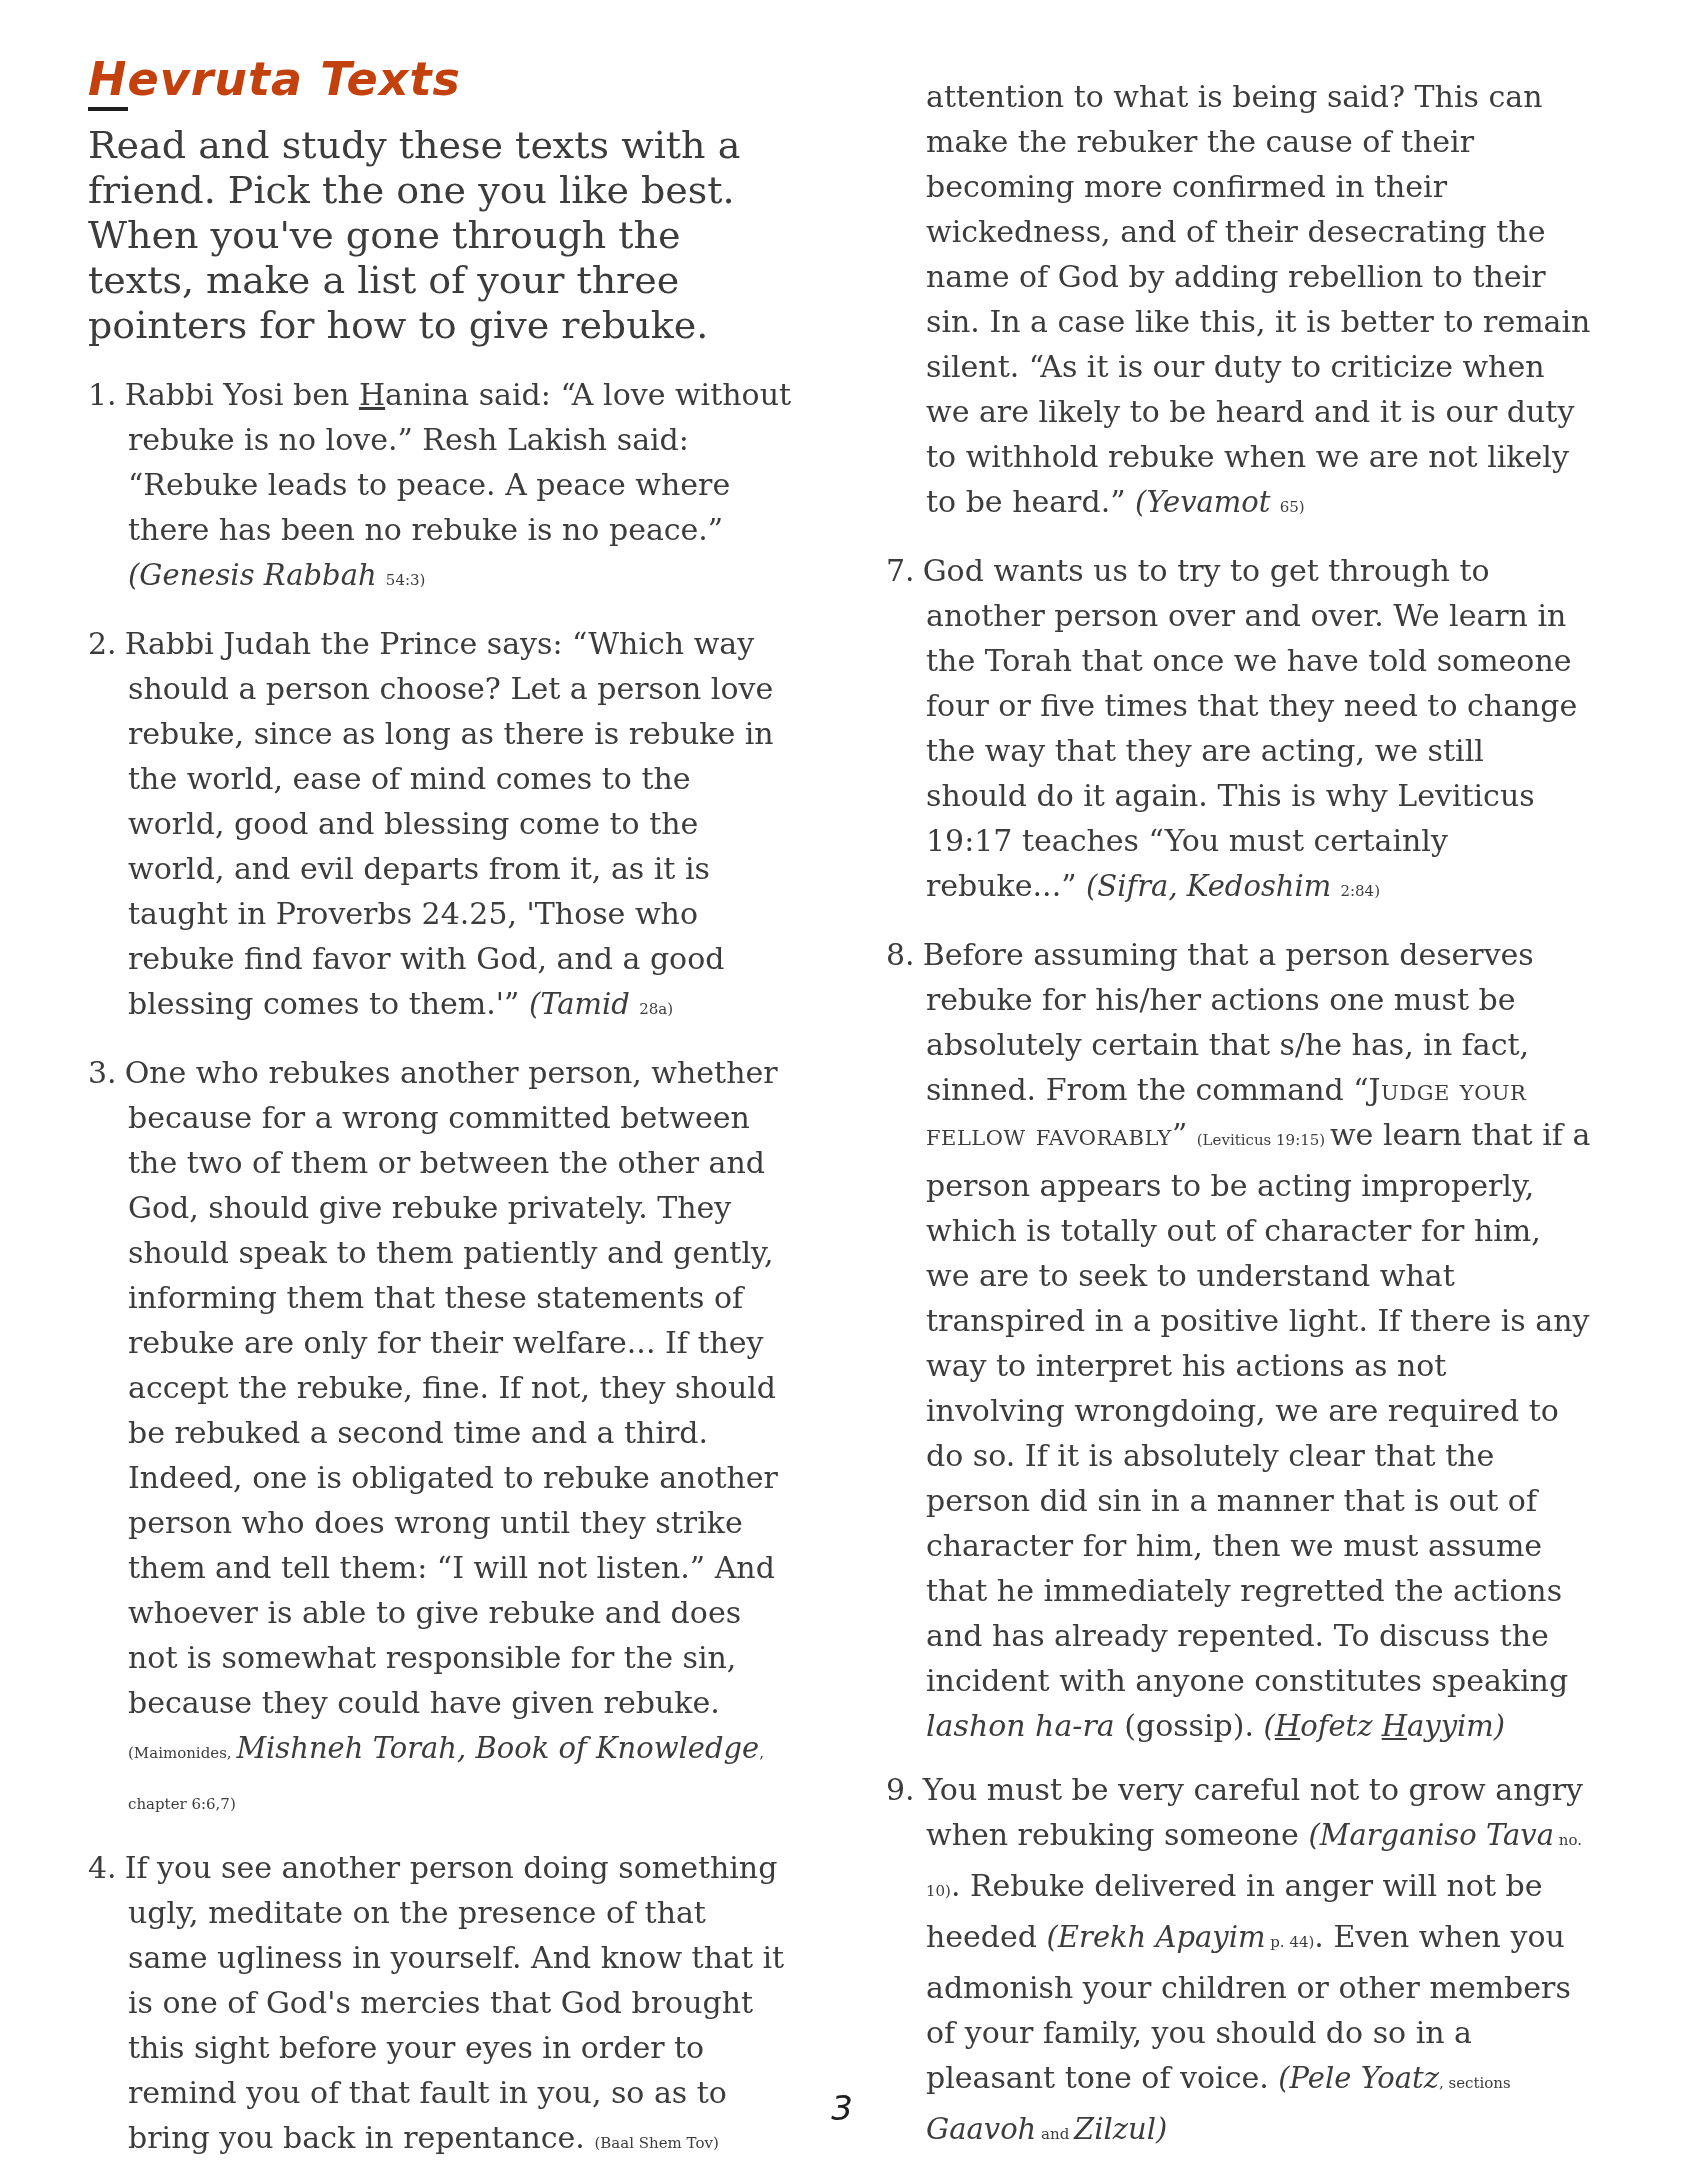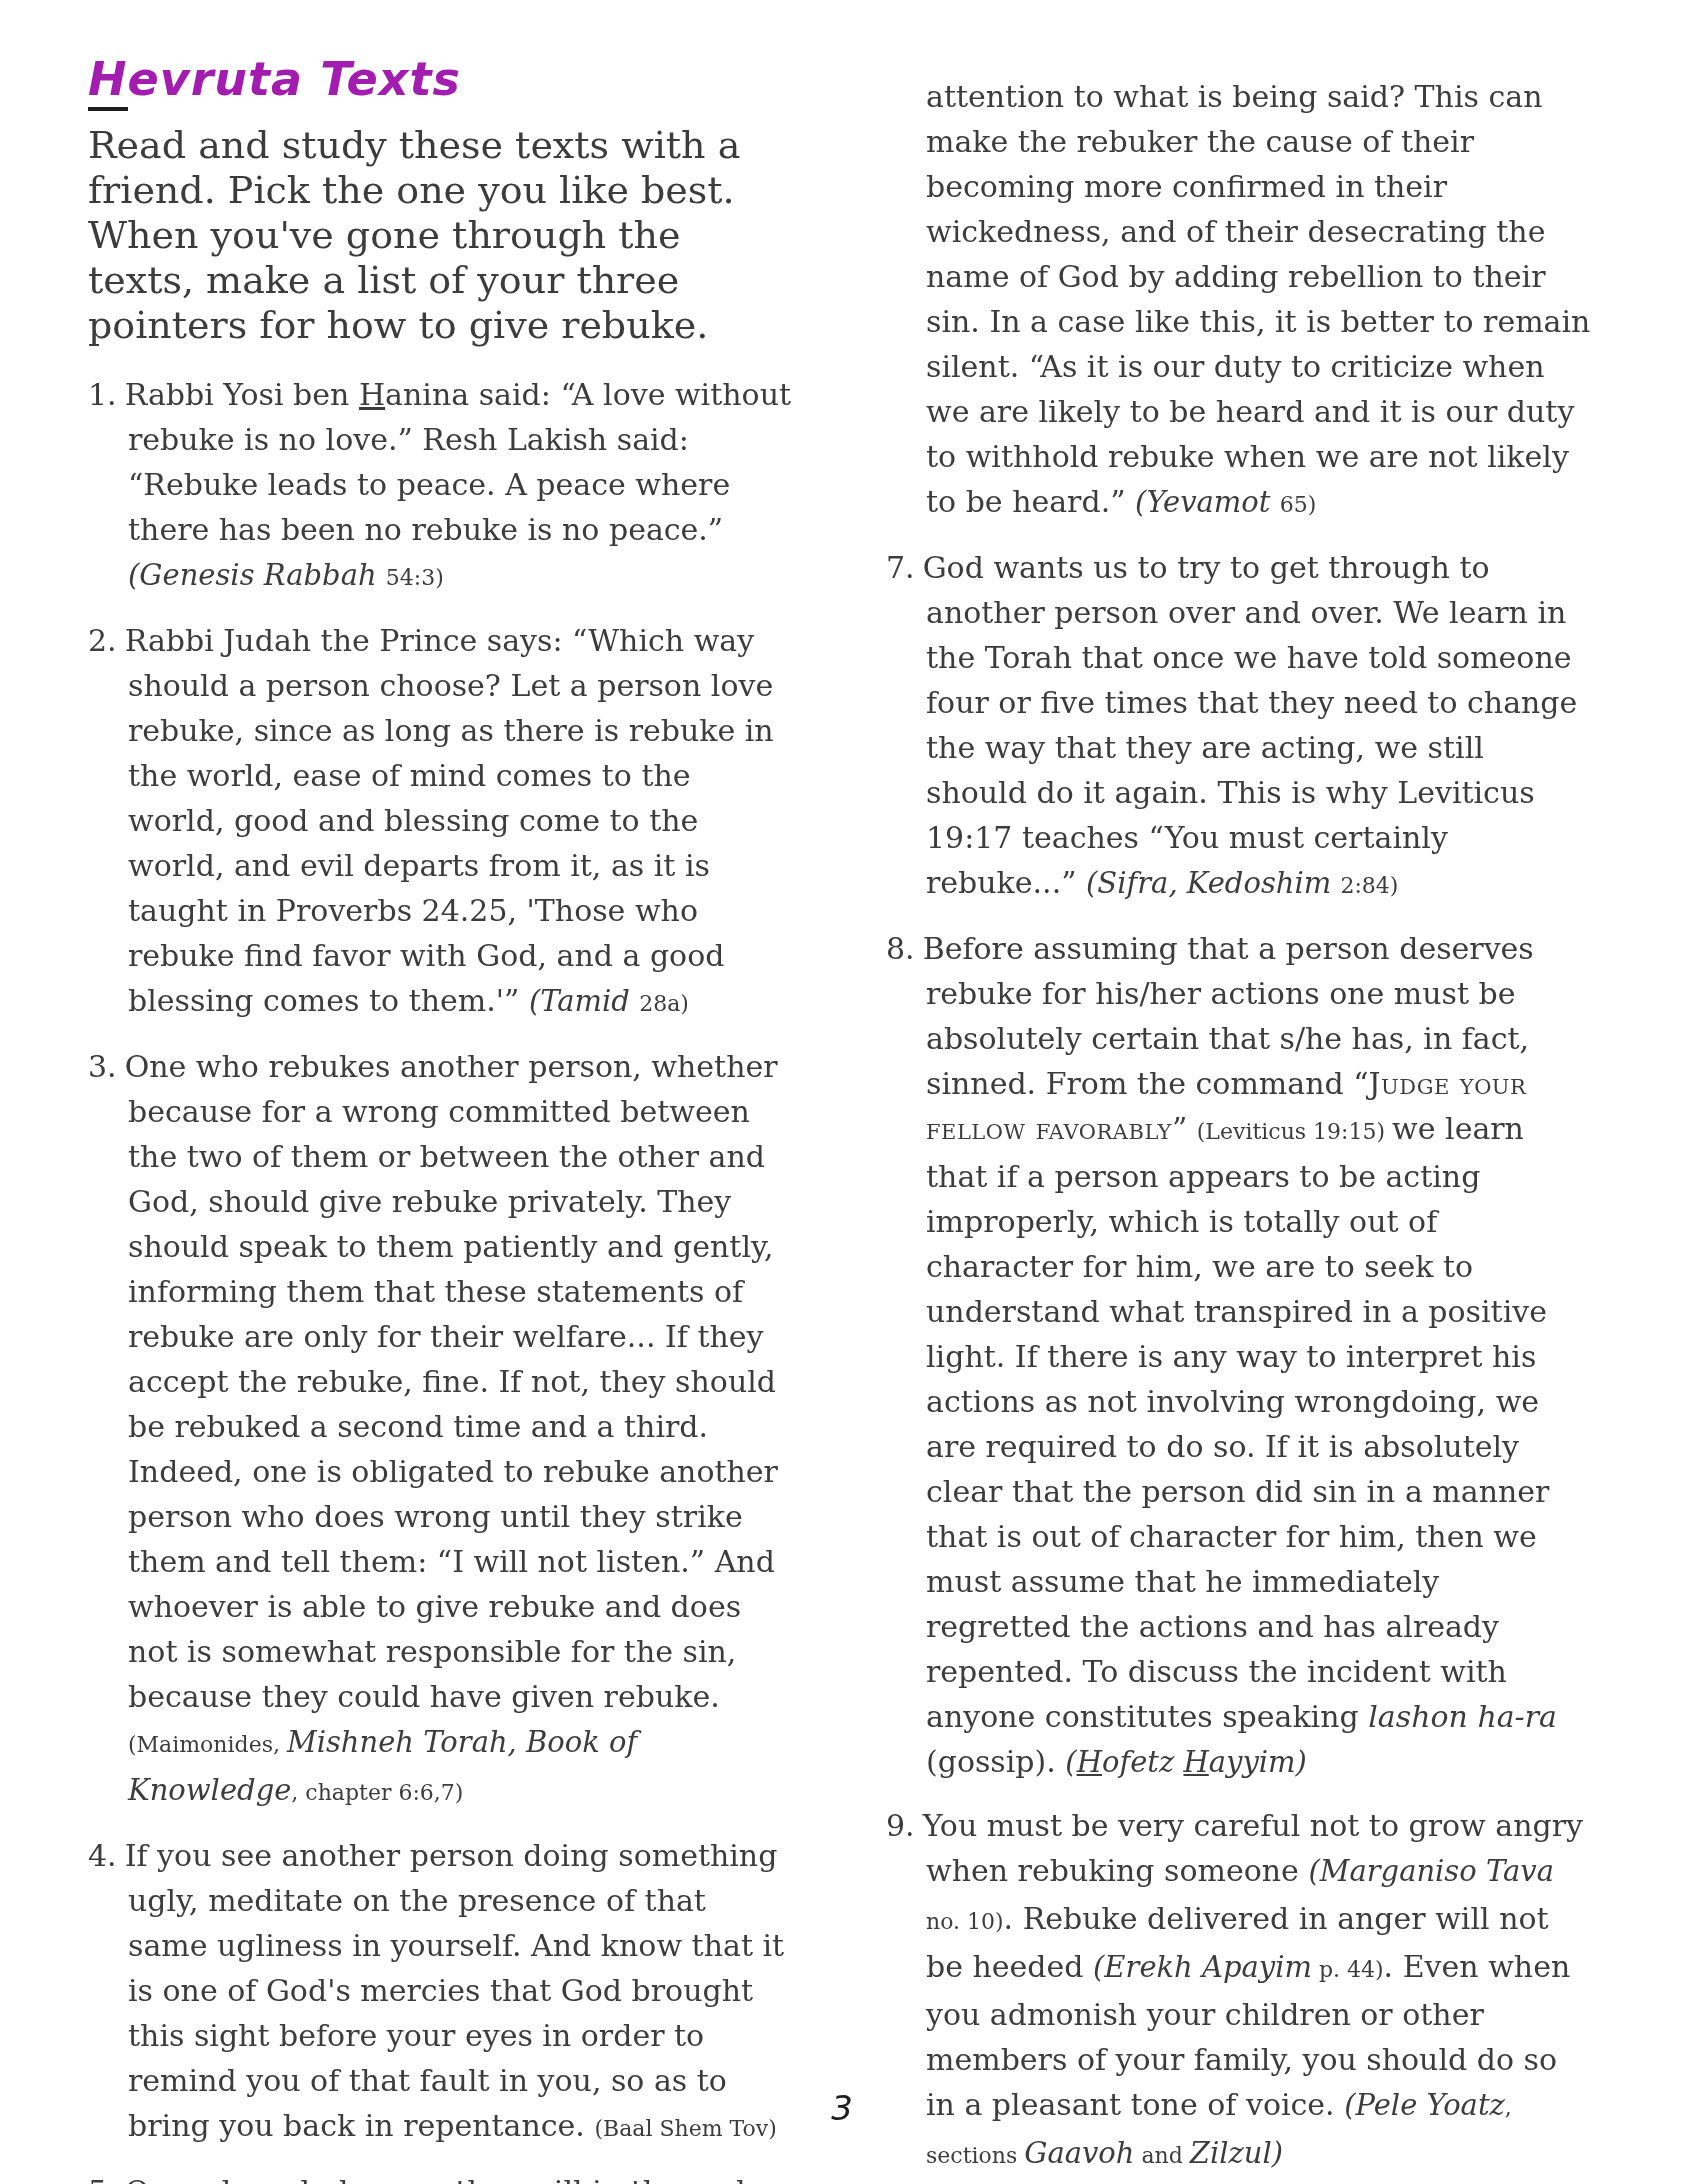--- a/index.html
+++ b/index.html
@@ -30,21 +30,21 @@
   }
   .col.right {
     padding-top: 22px;
   }
   .title {
     font-family: "DejaVu Sans", "Liberation Sans", sans-serif;
     font-weight: 700;
     font-style: italic;
     font-size: 46px;
     letter-spacing: 1px;
-    color: #a21caf;
+    color: #c2410c;
     margin: 0 0 16px 0;
     line-height: 1.2;
   }
   .title .h-underline {
     border-bottom: 4px solid #1e1e1e;
     padding-bottom: 1px;
   }
   .intro {
     font-size: 38px;
     line-height: 45px;
@@ -57,21 +57,21 @@
     padding-left: 40px;
     text-indent: -40px;
   }
   .list-item .num {
     margin-right: 8px;
   }
   .list-item.cont {
     text-indent: 0;
   }
   .cite {
-    font-size: 22px;
+    font-size: 15px;
   }
   .cite-italic {
     font-size: 29px;
     font-style: italic;
   }
   .italic {
     font-style: italic;
   }
   .smallcaps {
     font-variant: small-caps;

